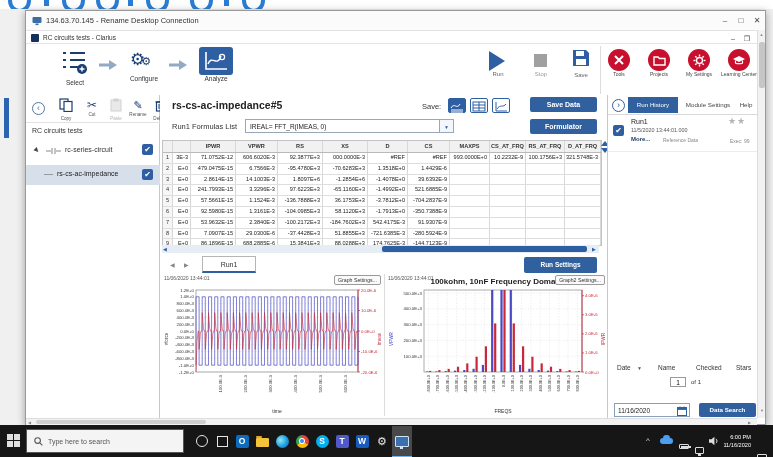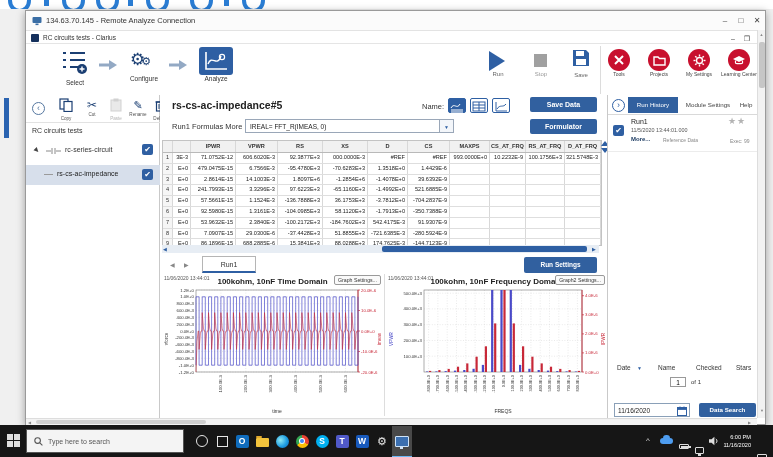--- a/index.html
+++ b/index.html
@@ -77,21 +77,21 @@
     <span class="fg" style="left:242px"></span>
   </div>
   <div class="a" style="left:4px;top:98px;width:5px;height:40px;background:#2a63b0"></div>
 
   <div class="a rdpwin">
     <div class="a" style="left:0;top:0;width:739px;height:20px;background:#fbfbfb;border-bottom:1px solid #e3e3e3">
       <svg class="a" style="left:6px;top:5px" width="10" height="10" viewBox="0 0 10 10">
           <rect x="0.5" y="1" width="9" height="6" rx="1" fill="#3a6ea5"></rect>
           <rect x="3.5" y="7.5" width="3" height="1.6" fill="#3a6ea5"></rect>
         </svg>
-      <span class="a" style="left:20px;top:5px;font-size:7.5px;color:#333">134.63.70.145 - Remote Analyze Connection</span>
+      <span class="a" style="left:20px;top:5px;font-size:7.5px;color:#333">134.63.70.145 - Rename Desktop Connection</span>
       <div class="a tbtn" style="left:692px;top:3px">–</div>
       <div class="a tbtn" style="left:708px;top:3px">□</div>
       <div class="a tbtn" style="left:724px;top:3px">✕</div>
     </div>
 
     <div class="a" style="left:0;top:20px;width:739px;height:13px;background:#fff;border-bottom:1px solid #e5e5e5">
       <div class="a" style="left:5px;top:2.5px;width:8px;height:8px;background:#15305c;border-radius:1px"></div>
       <span class="a" style="left:17px;top:3px;font-size:6.5px;color:#333">RC circuits tests - Clarius</span>
       <div class="a tbtn" style="left:700px;top:1px;font-size:7px">–</div>
       <div class="a tbtn" style="left:714px;top:1px;font-size:7px">❐</div>
@@ -252,21 +252,21 @@
     </div>
     <div class="a" style="left:0;top:70px;width:134px;height:20px;background:#d7dfeb">
       <div class="a" style="left:18px;top:9px;width:9px;height:1px;background:#9a9a9a"></div>
       <span class="a" style="left:31px;top:5px;font-size:7px;color:#222">rs-cs-ac-impedance</span>
       <div class="a chk" style="left:116px;top:4px">✔</div>
     </div>
   </div>
 
   <div class="a" style="left:160px;top:95px;width:447px;height:323px;background:#fff">
     <div class="a" style="left:12px;top:4px;font-size:10.5px;font-weight:bold;color:#222">rs-cs-ac-impedance#5</div>
-    <span class="a" style="left:262px;top:7px;font-size:7.5px;color:#333">Name:</span>
+    <span class="a" style="left:262px;top:7px;font-size:7.5px;color:#333">Save:</span>
     <div class="a" style="left:288px;top:3px;width:18px;height:15px;background:#2e5fa3;border:1px solid #2e5fa3;border-radius:2px">
       <svg width="16" height="13" viewBox="0 0 16 13">
           <path d="M2 8c3-6 6 2 9-4" stroke="#fff" fill="none" stroke-width="1"></path>
           <line x1="2" y1="10" x2="14" y2="10" stroke="#fff" stroke-width="1"></line>
           <line x1="2" y1="12" x2="14" y2="12" stroke="#fff" stroke-width="1"></line>
         </svg>
     </div>
     <div class="a" style="left:310px;top:3px;width:18px;height:15px;border:1px solid #2e5fa3;border-radius:2px;background:#fff">
       <svg width="16" height="13" viewBox="0 0 16 13">
           <g stroke="#2e5fa3" stroke-width="1" fill="none">
@@ -277,21 +277,21 @@
           </g>
         </svg>
     </div>
     <div class="a" style="left:332px;top:3px;width:18px;height:15px;border:1px solid #2e5fa3;border-radius:2px;background:#fff">
       <svg width="16" height="13" viewBox="0 0 16 13">
           <path d="M3 2v9h11" stroke="#2e5fa3" fill="none" stroke-width="1"></path>
           <path d="M4 9c3-5 6-1 9-5" stroke="#2e5fa3" fill="none" stroke-width="1"></path>
         </svg>
     </div>
     <div class="btn a" style="left:370px;top:2px;width:67px;height:15px;font-size:7px;line-height:15px">Save Data</div>
-    <div class="a" style="left:12px;top:27px;font-size:7.5px;color:#333">Run1 Formulas More</div>
+    <div class="a" style="left:12px;top:27px;font-size:7.5px;color:#333">Run1 Formulas List</div>
     <div class="a" style="left:85px;top:24px;width:195px;height:14px;border:1px solid #9aa7b8;background:#fff;font-size:6.5px;line-height:14px;padding-left:4px;color:#222;overflow:hidden">IREAL= FFT_R(IMEAS, 0)</div>
     <div class="a" style="left:280px;top:24px;width:14px;height:14px;border:1px solid #9aa7b8;border-left:none;background:#f3f6fa;text-align:center;font-size:5px;line-height:14px;color:#2e5fa3">▼</div>
     <div class="btn a" style="left:370px;top:24px;width:67px;height:15px;font-size:7px;line-height:15px">Formulator</div>
   </div>
 
   <div id="tbl">
       <div class="trow thead">
         <div class="tc th" style="width: 10px;"></div>
         <div class="tc th" style="width: 18px;"></div>
         <div class="tc th" style="width: 45px;">IPWR</div>
@@ -445,21 +445,20 @@
 
   <div class="a" style="left:160px;top:256px;width:447px;height:18px;background:#fff">
     <span class="a" style="left:10px;top:5px;font-size:6px;color:#888">◀</span>
     <span class="a" style="left:24px;top:5px;font-size:6px;color:#888">▶</span>
     <div class="a" style="left:42px;top:0;width:54px;height:17px;background:#fff;border:1px solid #b5b5b5;border-bottom:2px solid #2e5fa3;font-size:7px;line-height:15px;text-align:center;color:#333">Run1</div>
     <div class="btn a" style="left:364px;top:1px;width:73px;height:16px;font-size:6.5px;line-height:16px">Run Settings</div>
   </div>
 
   <div class="graph" style="left:162px" id="g1">
     <div class="gts">11/06/2020 13:44:01</div>
-    <div class="gtitle">100kohm, 10nF Time Domain</div>
     <div class="gset">Graph Settings...</div>
     <div id="g1svg" style="position:absolute;left:0;top:12px"><svg width="221" height="130">
           <line x1="34" y1="4.0" x2="196" y2="4.0" stroke="#c9c9c9" stroke-width="0.4" stroke-dasharray="1,1.6"></line>
           <text x="32.0" y="5.5" font-size="4.3" fill="#333" text-anchor="end" font-family="Liberation Sans, sans-serif">1.2E+0</text>
           <line x1="34" y1="10.8" x2="196" y2="10.8" stroke="#c9c9c9" stroke-width="0.4" stroke-dasharray="1,1.6"></line>
           <text x="32.0" y="12.3" font-size="4.3" fill="#333" text-anchor="end" font-family="Liberation Sans, sans-serif">1.0E+0</text>
           <line x1="34" y1="17.7" x2="196" y2="17.7" stroke="#c9c9c9" stroke-width="0.4" stroke-dasharray="1,1.6"></line>
           <text x="32.0" y="19.2" font-size="4.3" fill="#333" text-anchor="end" font-family="Liberation Sans, sans-serif">800.0E-3</text>
           <line x1="34" y1="24.5" x2="196" y2="24.5" stroke="#c9c9c9" stroke-width="0.4" stroke-dasharray="1,1.6"></line>
           <text x="32.0" y="26.0" font-size="4.3" fill="#333" text-anchor="end" font-family="Liberation Sans, sans-serif">600.0E-3</text>

